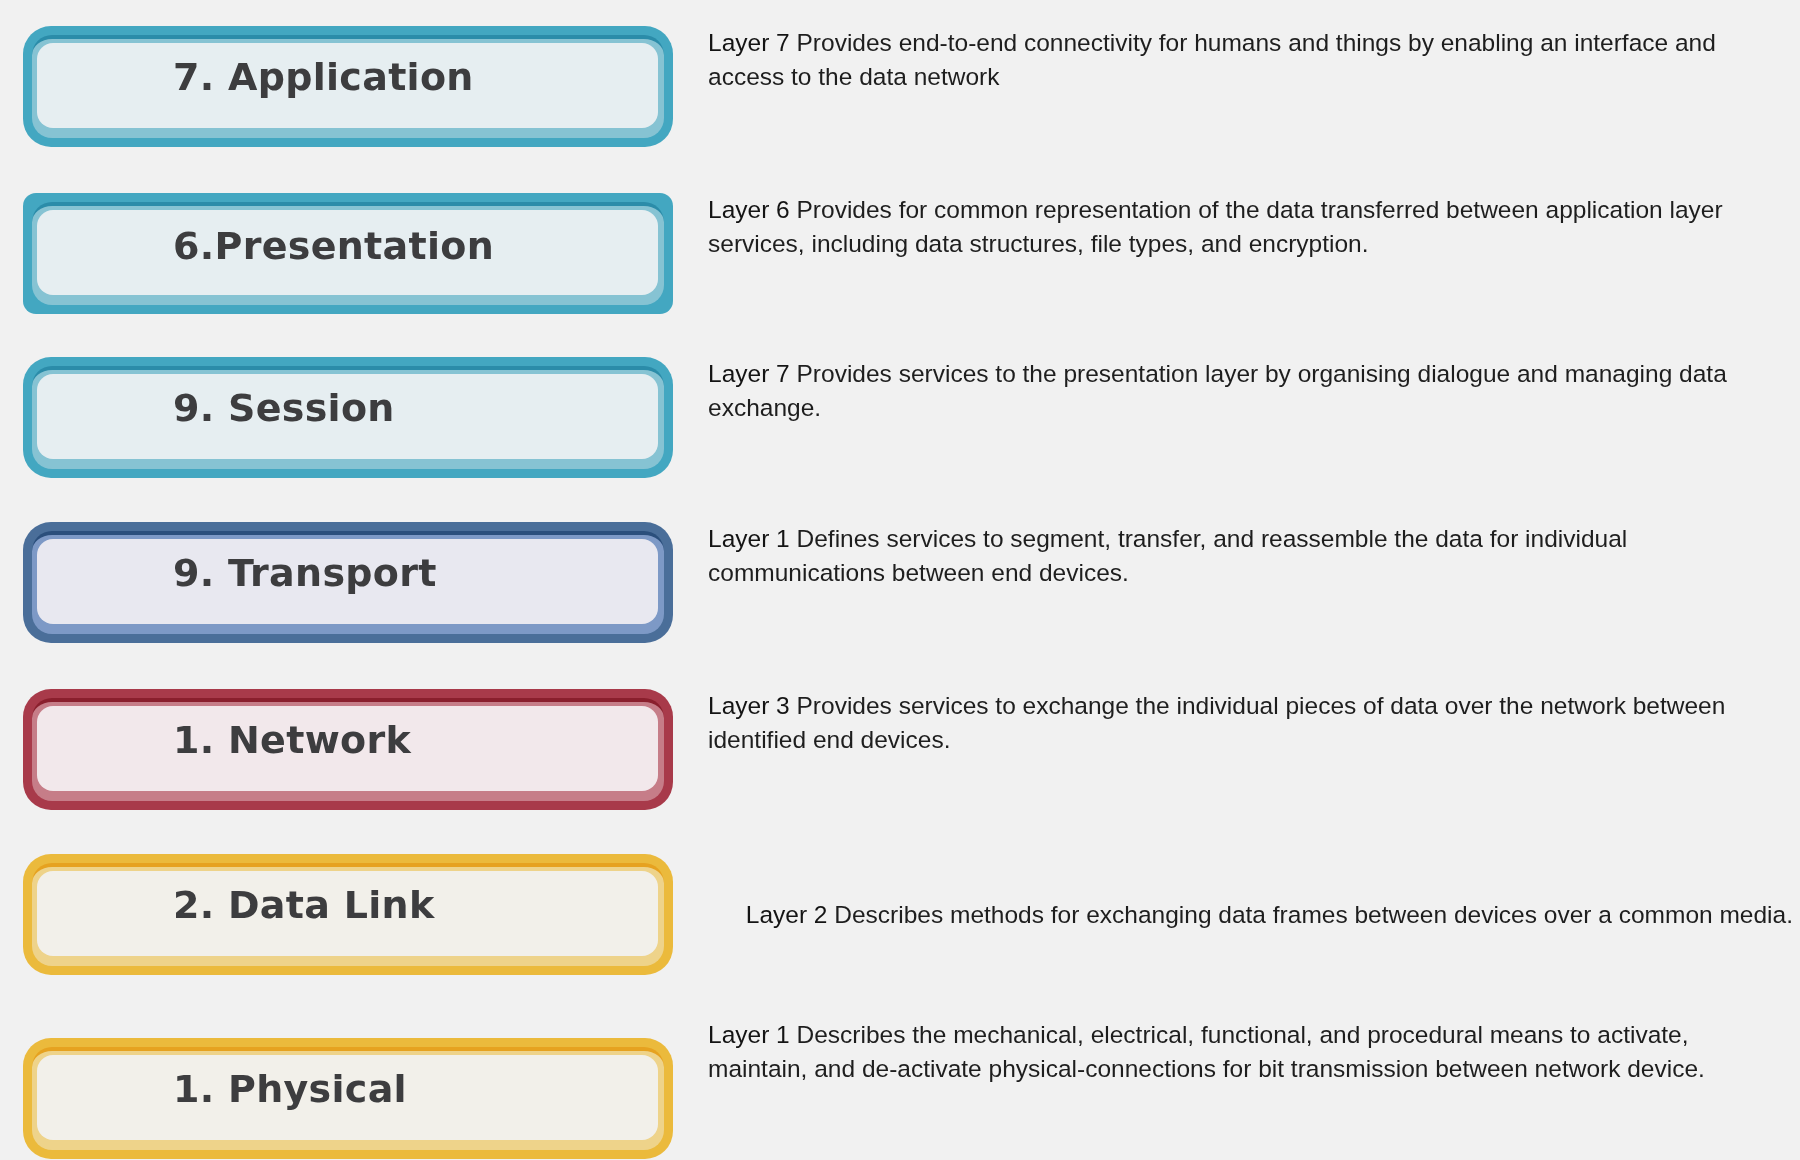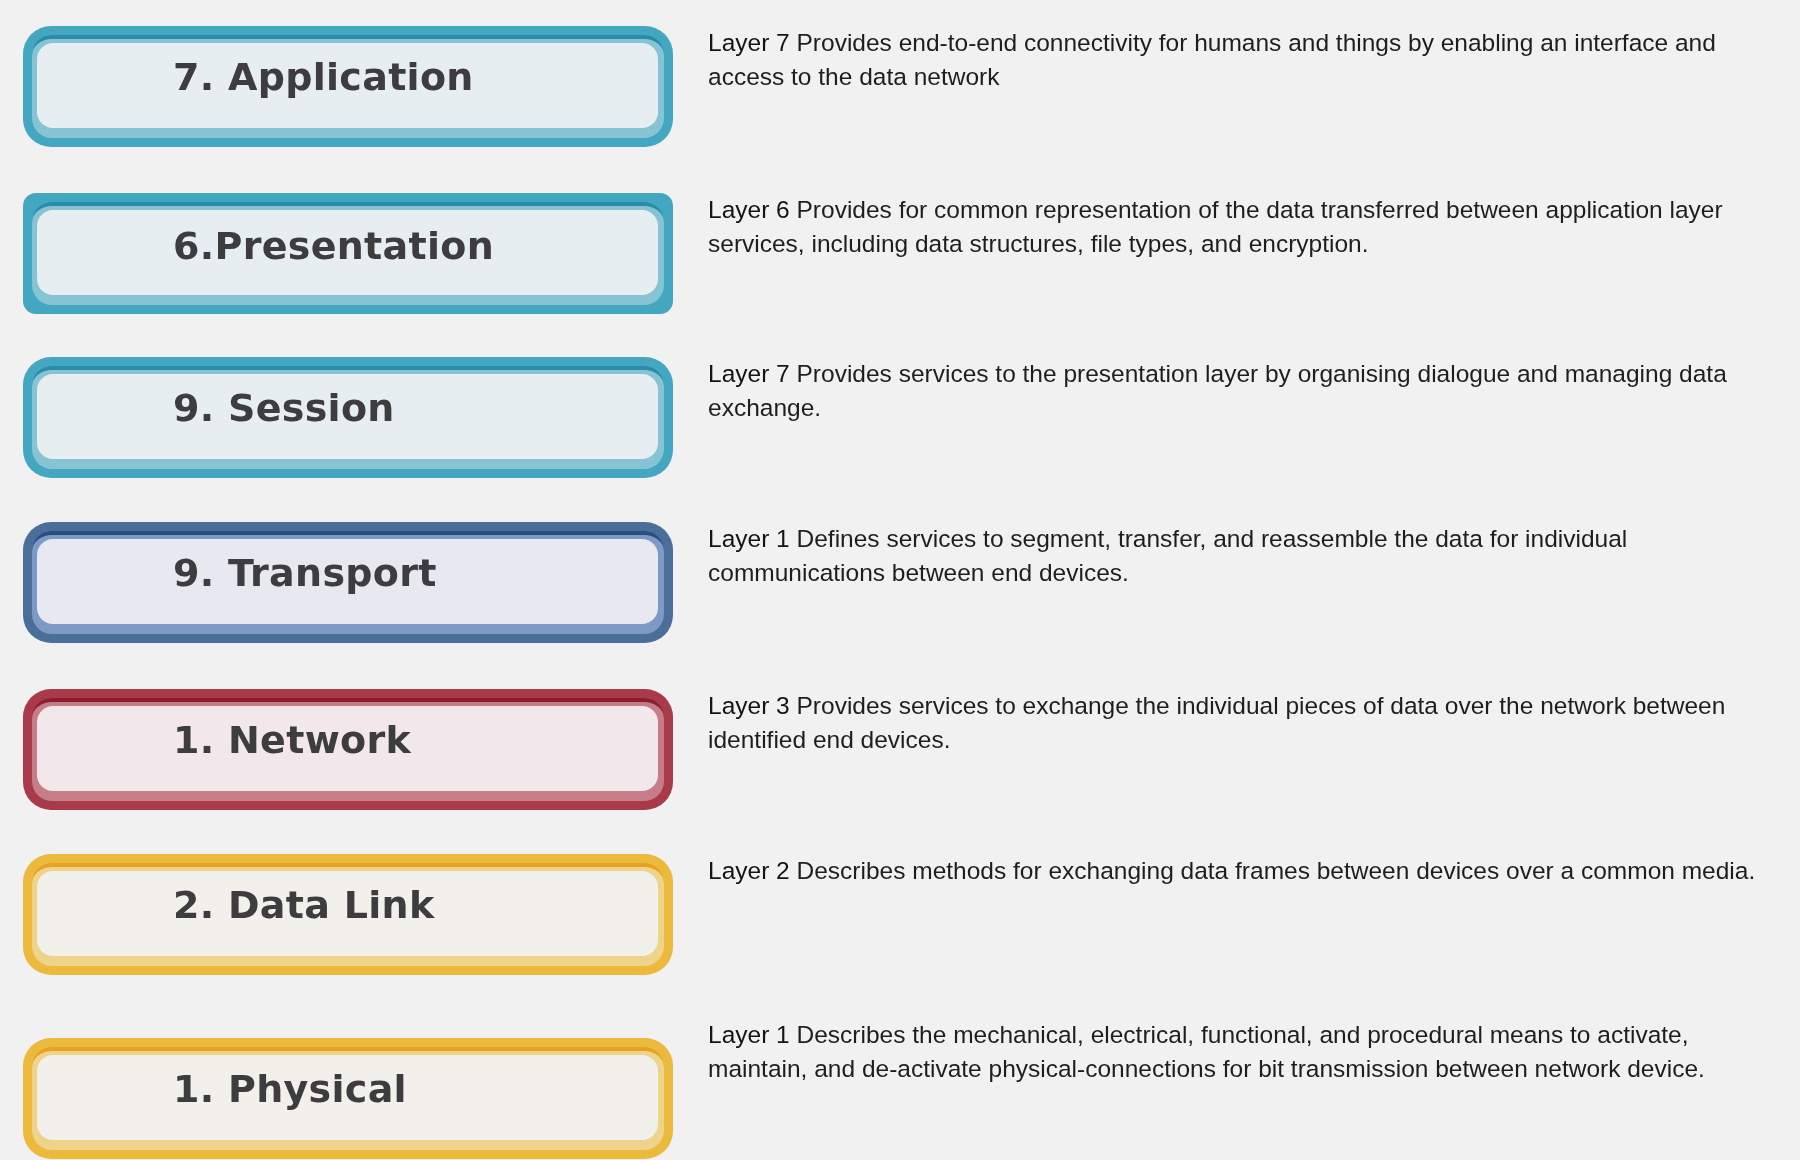--- a/index.html
+++ b/index.html
@@ -107,21 +107,21 @@
   <b>Layer 3</b>
   <span>Provides services to exchange the individual pieces of data over the network between identified end devices.</span>
 </div>
 
 <div class="layer-box c-yellow" style="top:854px;">
   <div class="inner">
       <div class="fill"></div>
     </div>
   <div class="label">2. Data Link</div>
 </div>
-<div class="desc" style="top:854px;">
+<div class="desc" style="top:898px;text-align:right;">
   <b>Layer 2</b>
   <span>Describes methods for exchanging data frames between devices over a common media.</span>
 </div>
 
 <div class="layer-box c-yellow" style="top:1018px;margin-top:20px;">
   <div class="inner">
       <div class="fill"></div>
     </div>
   <div class="label">1. Physical</div>
 </div>

